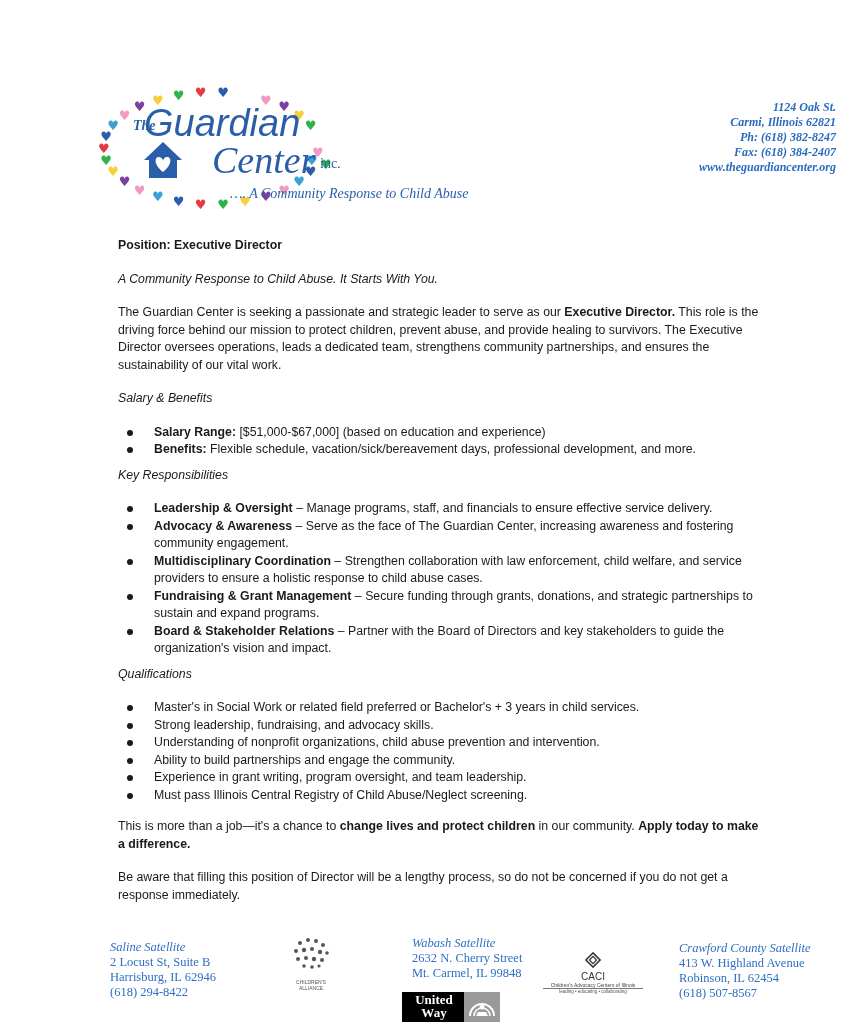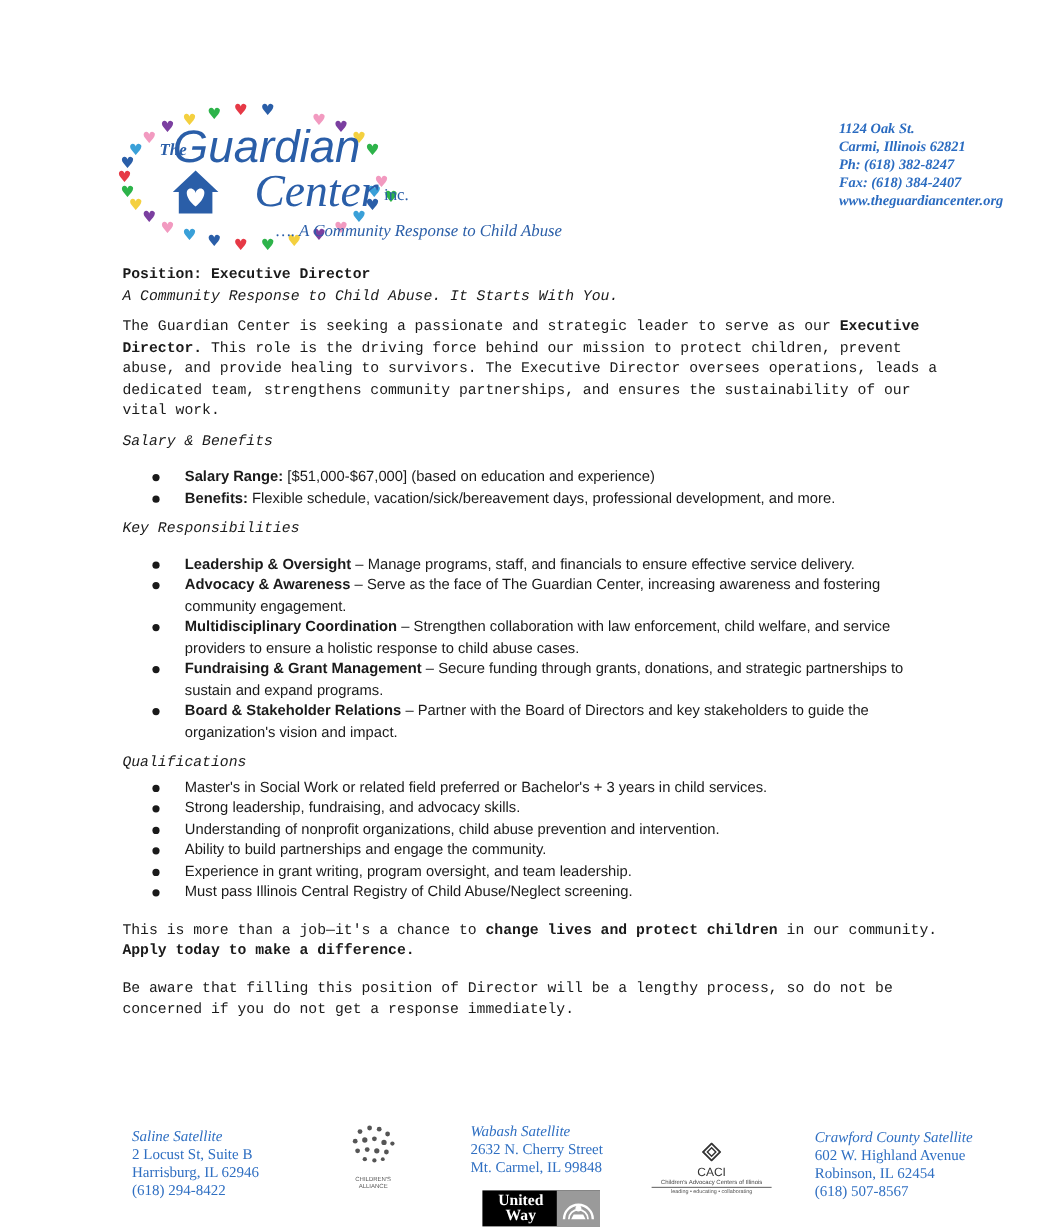--- a/index.html
+++ b/index.html
@@ -11,39 +11,39 @@
   #logo { left:100px; top:88px; width:420px; height:130px; }
   .heart { position:absolute; font-size:13px; line-height:13px; font-family:"DejaVu Sans", sans-serif; }
   .logo-the { position:absolute; left:33px; top:30px; font-family:"Liberation Serif", serif; font-style:italic; font-size:14px; color:#2a5ea8; font-weight:bold; }
   .logo-guardian { position:absolute; left:44px; top:14px; font-family:Liberation Sans, sans-serif; font-style:italic; font-size:38px; color:#2a5ea8;text-align:center; }
   .logo-center { position:absolute; left:112px; top:50px; font-family:"Liberation Serif", serif; font-style:italic; font-size:38px; color:#2a5ea8; }
   .logo-inc { position:absolute; left:220px; top:68px; font-family:"Liberation Serif", serif; font-size:14px; color:#2a5ea8; font-weight:normal; }
   .logo-house { position:absolute; left:42px; top:52px; width:42px; height:40px; }
   .logo-tagline { position:absolute; left:130px; top:98px; font-family:"Liberation Serif", serif; font-style:italic; font-size:14px; color:#2a5ea8; white-space:nowrap; }
 
   
-  #contact { right:30px; top:100px; text-align:left; font-family:"Liberation Serif", serif; font-style:italic; font-weight:bold; font-size:12px; line-height:15px; color:#2a6bc0; }
+  #contact { right:30px; top:100px; text-align:right; font-family:"Liberation Serif", serif; font-style:italic; font-weight:bold; font-size:12px; line-height:15px; color:#2a6bc0; }
 
   
   #content { left:102px; top:221px; width:680px; font-family:"Liberation Sans", sans-serif; font-size:12.3px; line-height:17.5px; color:#1a1a1a; }
   .pos-title { font-weight:bold; }
   .it { font-style:italic; }
-  p { margin:0;font-family:Liberation Mono, monospace; }
+  p { margin:16px; }
   .gap { margin-top:8px; }
   ul { list-style:none; margin:0; padding:0; }
   li { position:relative; padding-left:52px; }
   li .dot { position:absolute; left:25px; top:6px; width:6px; height:6px; border-radius:50%; background:#1a1a1a; }
   b { font-weight:bold; }
   .listgap { margin-top:12px; }
 
   
   .foot { font-family:"Liberation Serif", serif; font-size:12.5px; line-height:15px; color:#2f6fc2; }
   .foot .hd { font-style:italic; }
   #saline { left:110px; top:940px; }
-  #wabash { left:392px; top:936px; }
+  #wabash { left:412px; top:936px; }
   #crawford { left:679px; top:941px; }
   #alliance { left:288px; top:935px; width:46px; height:70px; }
   #uw { left:402px; top:992px; width:98px; height:30px; background:#000; }
   #caci { left:543px; top:952px; width:100px; height:40px; text-align:center; }
 </style>
 </head>
 <body>
 
 <div id="logo" class="abs">
   <div id="hearts">
@@ -191,16 +191,16 @@
     <rect x="3" y="3" width="10" height="10" transform="rotate(45 8 8)" fill="none" stroke="#333" stroke-width="1.5"></rect>
     <rect x="5.5" y="5.5" width="5" height="5" transform="rotate(45 8 8)" fill="none" stroke="#333" stroke-width="1.2"></rect>
   </svg>
   <div style="font-family:'Liberation Sans',sans-serif;font-size:10px;line-height:10px;color:#333;">CACI</div>
   <div style="font-family:'Liberation Sans',sans-serif;font-size:5px;line-height:6px;color:#444;white-space:nowrap;border-bottom:1px solid #777;">Children's Advocacy Centers of Illinois</div>
   <div style="font-family:'Liberation Sans',sans-serif;font-size:4.5px;line-height:6px;color:#555;white-space:nowrap;">leading • educating • collaborating</div>
 </div>
 
 <div id="crawford" class="abs foot">
   <div class="hd">Crawford County Satellite</div>
-  <div>602 W. Highland Avenue</div>
+  <div>413 W. Highland Avenue</div>
   <div>Robinson, IL  62454</div>
   <div>(618) 507-8567</div>
 </div>
 
 </body></html>

